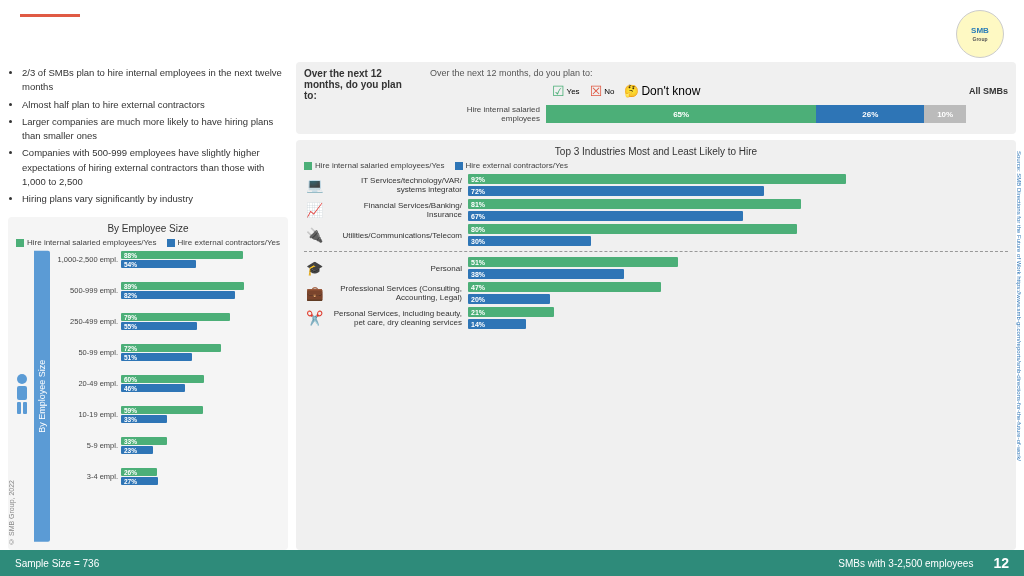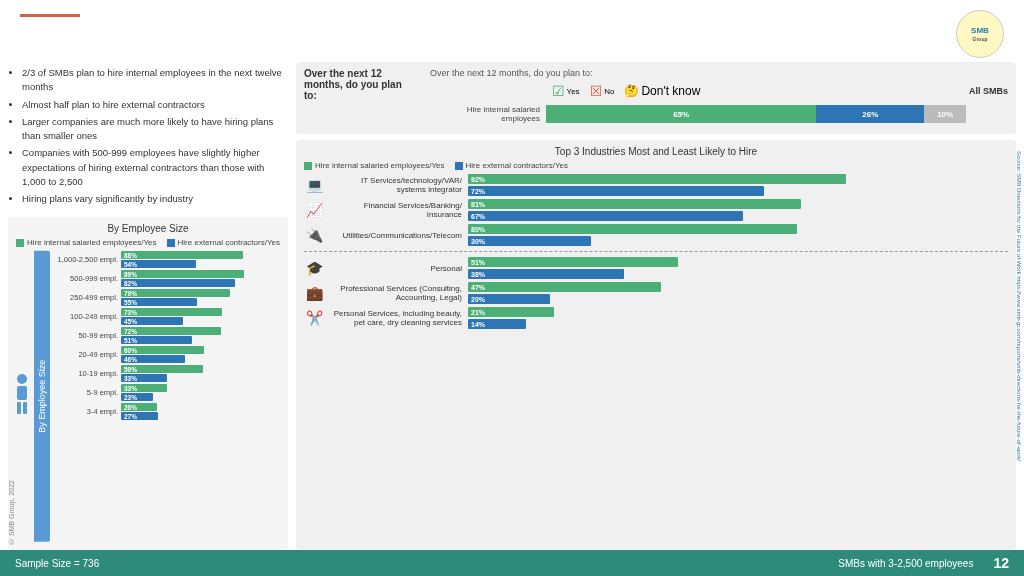--- a/index.html
+++ b/index.html
@@ -23,21 +23,21 @@
     .bullets li { margin-left: 14px; margin-bottom: 3px; }
 
     
     .emp-chart-container { flex: 1; background: #f5f5f5; border-radius: 4px; padding: 6px 4px 8px 4px; margin-top: 4px; position: relative; display: flex; flex-direction: column; }
     .emp-chart-title { text-align: center; font-size: 10px; color: #333; margin-bottom: 4px; }
     .emp-legend { display: flex; gap: 10px; justify-content: center; margin-bottom: 4px; font-size: 8px; color: #444; }
     .legend-dot { width: 8px; height: 8px; display: inline-block; margin-right: 3px; vertical-align: middle; }
     .legend-green { background: #4caf78; }
     .legend-blue { background: #2e75b6; }
 
-    .emp-bars { flex: 1; display: flex; flex-direction: column; gap: 2px; padding-left: 4px; }
+    .emp-bars { flex: 1; display: flex; flex-direction: column; gap: 14px; padding-left: 4px; }
     .emp-row { display: flex; align-items: center; gap: 3px; }
     .emp-label { font-size: 7.5px; color: #444; width: 62px; text-align: right; flex-shrink: 0; }
     .bar-group { display: flex; flex-direction: column; gap: 1px; flex: 1; }
     .bar { height: 8px; display: flex; align-items: center; padding-left: 3px; font-size: 6.5px; color: #fff; font-weight: bold; border-radius: 1px; }
     .bar-green { background: #4caf78; }
     .bar-blue { background: #2e75b6; }
 
     
     .right-panel { flex: 1; display: flex; flex-direction: column; gap: 6px; }
 
@@ -128,27 +128,20 @@
     <div class="bar-group">
       <div class="bar bar-green" style="width:75.64999999999999%;">89%</div>
       <div class="bar bar-blue" style="width:69.7%;">82%</div>
     </div>
   </div>
               <div class="emp-row">
     <div class="emp-label">250-499 empl.</div>
     <div class="bar-group">
       <div class="bar bar-green" style="width:67.14999999999999%;">79%</div>
       <div class="bar bar-blue" style="width:46.75%;">55%</div>
-    </div>
-  </div>
-              <div class="emp-row">
-    <div class="emp-label">100-249 empl.</div>
-    <div class="bar-group">
-      <div class="bar bar-green" style="width:62.05%;">73%</div>
-      <div class="bar bar-blue" style="width:38.25%;">45%</div>
     </div>
   </div>
               <div class="emp-row">
     <div class="emp-label">50-99 empl.</div>
     <div class="bar-group">
       <div class="bar bar-green" style="width:61.199999999999996%;">72%</div>
       <div class="bar bar-blue" style="width:43.35%;">51%</div>
     </div>
   </div>
               <div class="emp-row">

